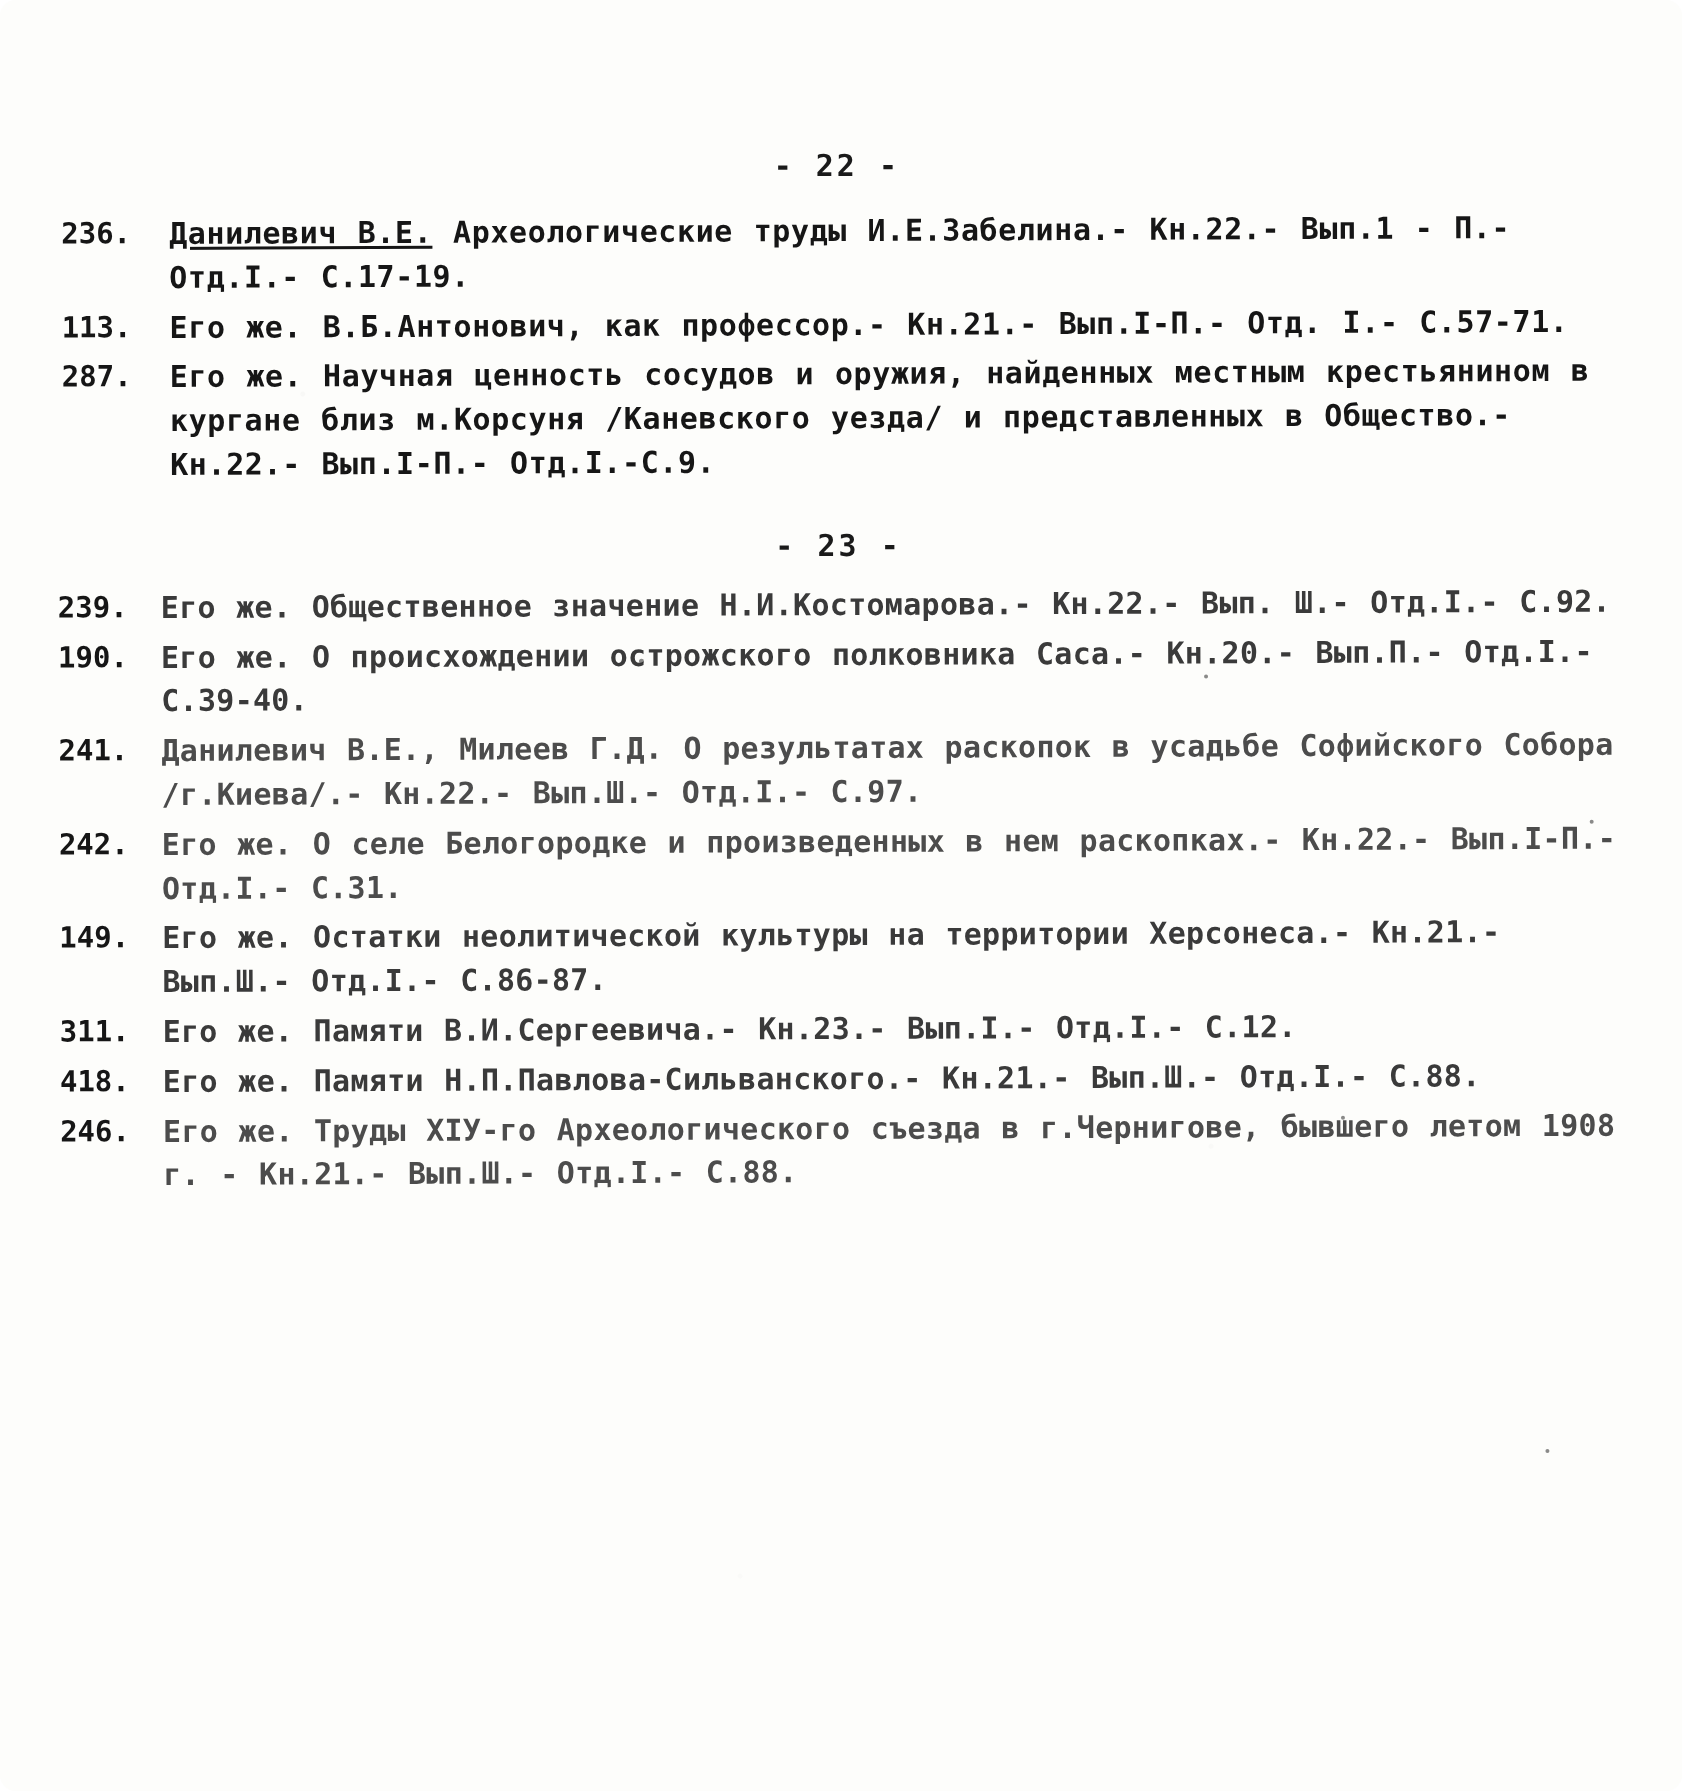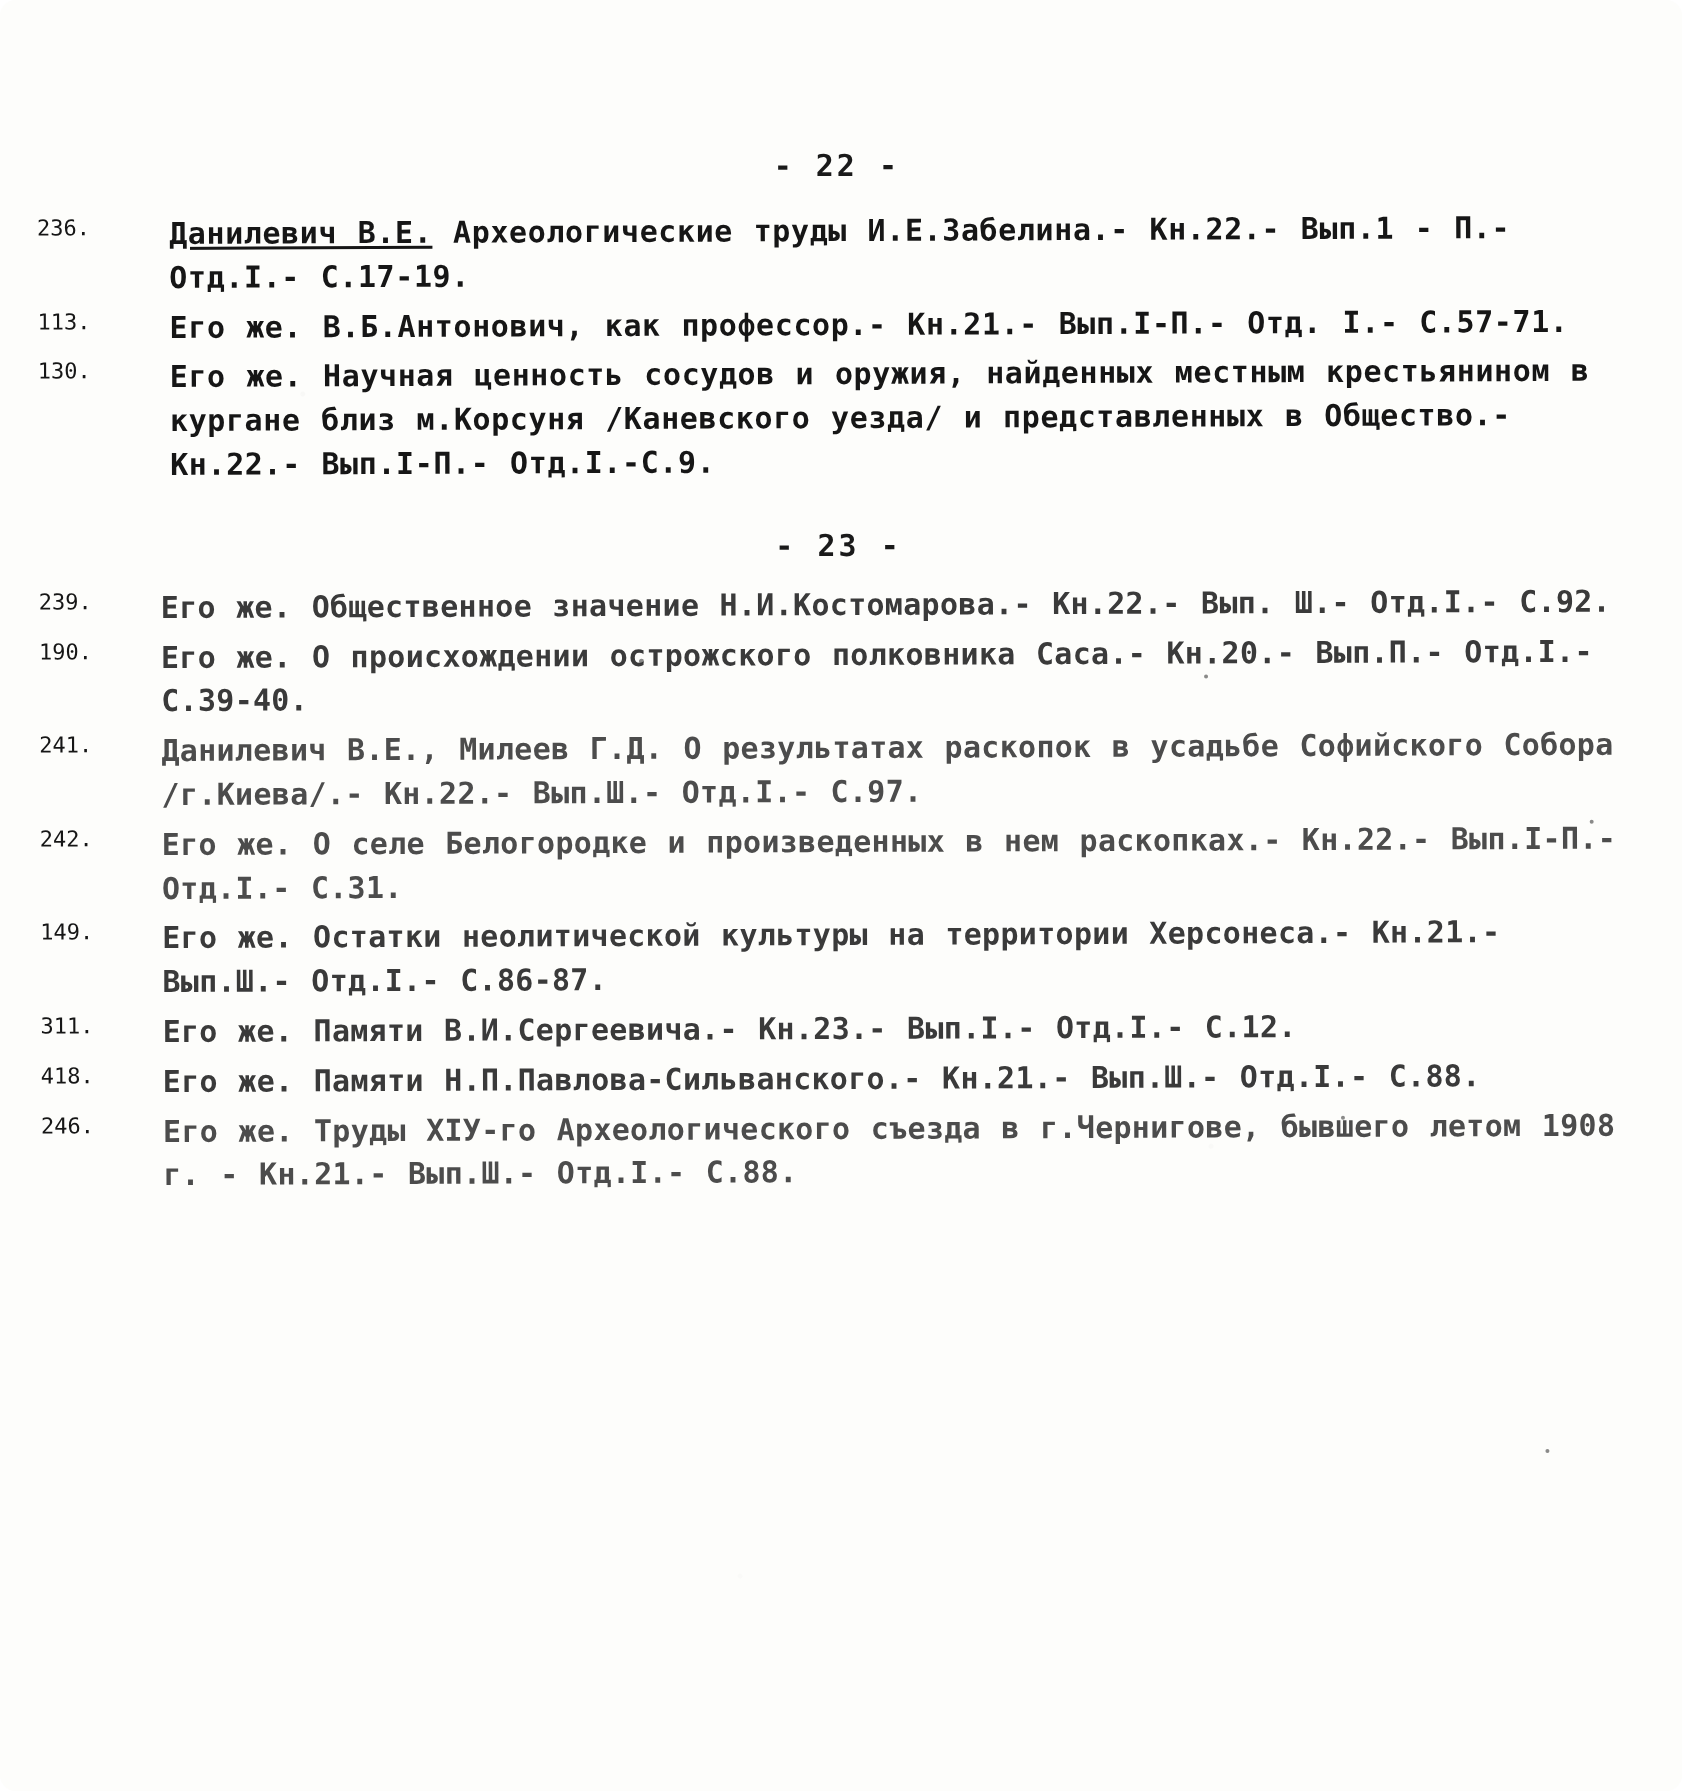--- a/index.html
+++ b/index.html
@@ -53,23 +53,23 @@
     margin-top: 44px;
     margin-bottom: 20px;
   }
   .entry {
     display: flex;
     align-items: flex-start;
     margin: 0 0 6px 0;
   }
   .entry .num {
     flex: 0 0 108px;
-    text-align: left;
-    font-size: 22px;
-    font-weight: 400;
+    text-align: center;
+    font-size: 29px;
+    font-weight: 700;
     line-height: 1.46;
     padding-right: 14px;
     white-space: nowrap;
     color: #161616;
   }
   .entry .body {
     flex: 1 1 auto;
     font-size: 30px;
     font-weight: 700;
     line-height: 1.46;
@@ -111,21 +111,21 @@
           <div class="num">236.</div>
           <div class="body"><span class="u">Данилевич В.Е.</span><span> Археологические труды И.Е.Забелина.- Кн.22.- Вып.1 - П.- Отд.I.- С.17-19.</span></div>
         </div>
 
         <div class="entry">
           <div class="num">113.</div>
           <div class="body">Его же. В.Б.Антонович, как профессор.- Кн.21.- Вып.I-П.- Отд. I.- С.57-71.</div>
         </div>
 
         <div class="entry">
-          <div class="num">130.</div>
+          <div class="num">287.</div>
           <div class="body">Его же. Научная ценность сосудов и оружия, найденных местным крестьянином в кургане близ м.Корсуня /Каневского уезда/ и представленных в Общество.- Кн.22.- Вып.I-П.- Отд.I.-С.9.</div>
         </div>
 
       </div>
 
       <div class="page-num second">- 23 -</div>
 
       <div class="block-b">
 
         <div class="entry faded">

